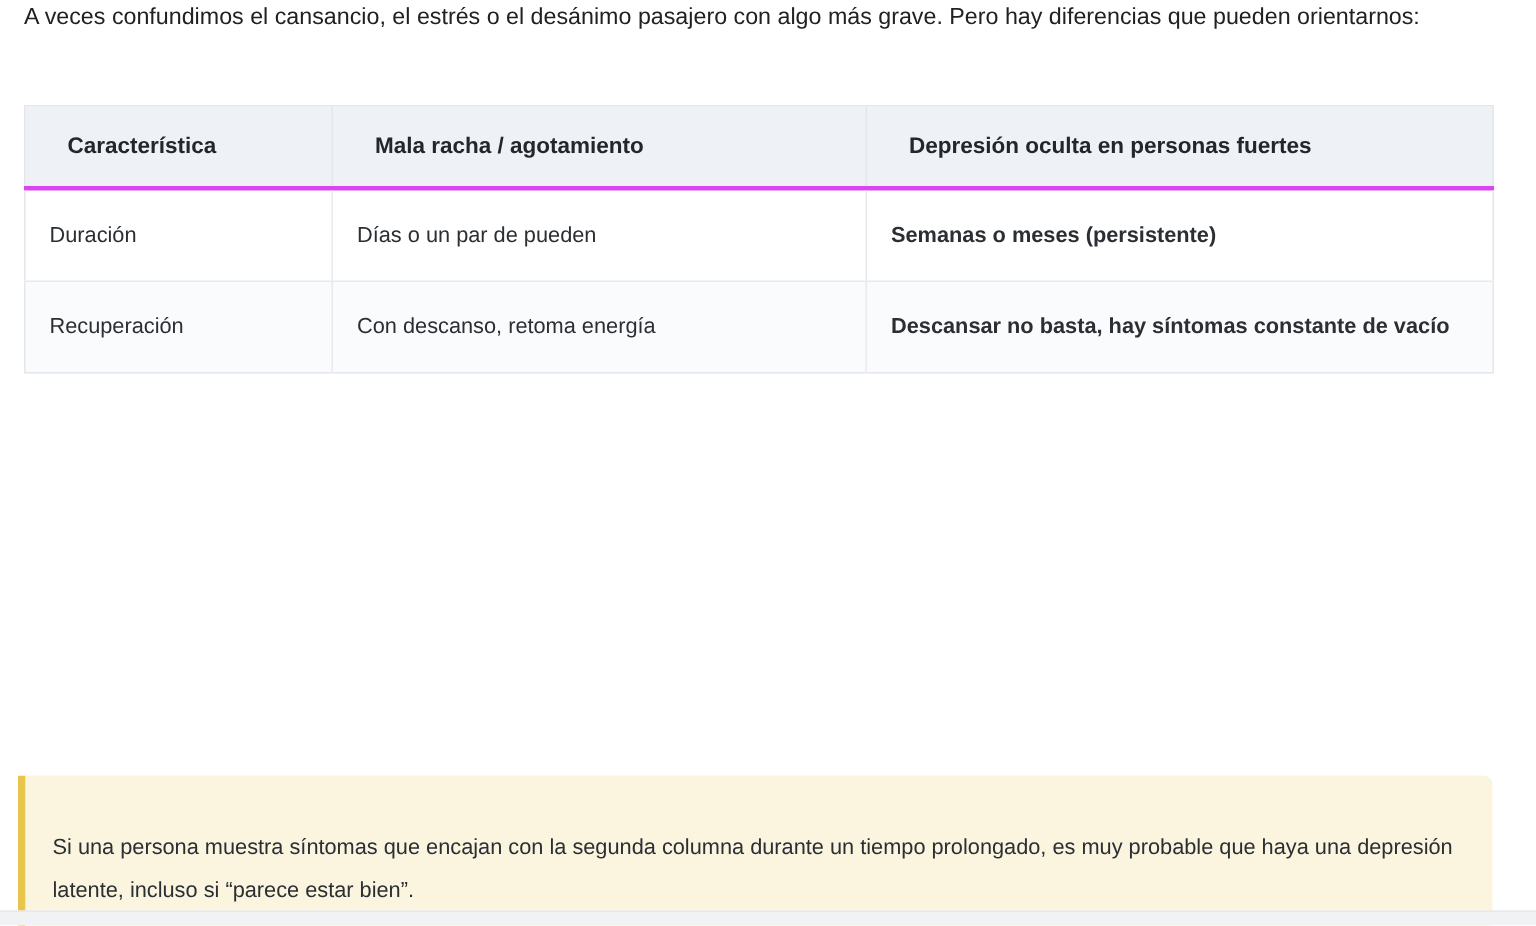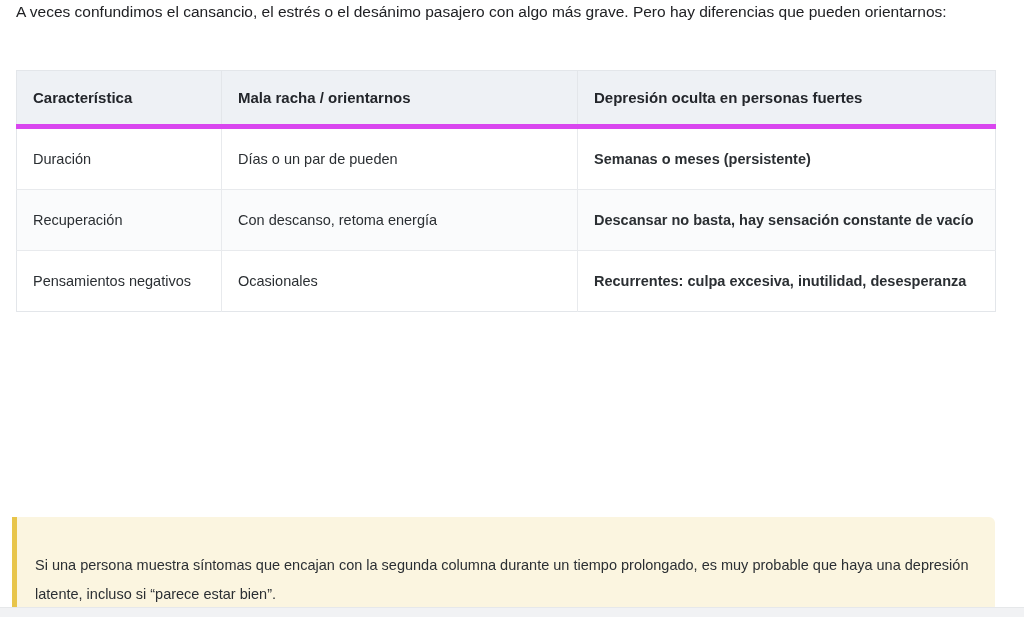--- a/index.html
+++ b/index.html
@@ -48,23 +48,23 @@
   table.compare col.c1 { width: 205px; }
   table.compare col.c2 { width: 356px; }
   table.compare col.c3 { width: 418px; }
 
   table.compare thead th {
     background: #eef1f5;
     text-align: left;
     font-weight: bold;
     font-size: 15px;
     color: #23262b;
-    padding: 18px 16px;
+    padding: 18px 28px;
     border-right: 1px solid #e3e6ea;
-    border-bottom: 5px solid #d946ef;
+    border-bottom: 3px solid #d946ef;
     vertical-align: middle;
     white-space: nowrap;
   }
   table.compare thead th:last-child { border-right: none; }
 
   table.compare tbody td {
     padding: 16px 16px;
     border-right: 1px solid #e8eaed;
     border-bottom: 1px solid #e8eaed;
     vertical-align: top;
@@ -116,21 +116,21 @@
 <div class="table-wrap">
   <table class="compare">
     <colgroup>
       <col class="c1">
         <col class="c2">
         <col class="c3">
     </colgroup>
     <thead>
       <tr>
         <th>Característica</th>
-        <th>Mala racha / orientarnos</th>
+        <th>Mala racha / agotamiento</th>
         <th>Depresión oculta en personas fuertes</th>
       </tr>
     </thead>
     <tbody>
       <tr>
         <td>
           <span class="cell-text">Duración</span>
         </td>
         <td>
           <span class="cell-text">Días o un par de pueden</span>
@@ -140,32 +140,21 @@
         </td>
       </tr>
       <tr>
         <td>
           <span class="cell-text">Recuperación</span>
         </td>
         <td>
           <span class="cell-text">Con descanso, retoma energía</span>
         </td>
         <td>
-          <span class="cell-text">Descansar no basta, hay sensación constante de vacío</span>
-        </td>
-      </tr>
-      <tr>
-        <td>
-          <span class="cell-text">Pensamientos negativos</span>
-        </td>
-        <td>
-          <span class="cell-text">Ocasionales</span>
-        </td>
-        <td>
-          <span class="cell-text">Recurrentes: culpa excesiva, inutilidad, desesperanza</span>
+          <span class="cell-text">Descansar no basta, hay síntomas constante de vacío</span>
         </td>
       </tr>
     </tbody>
   </table>
 </div>
 
 <aside class="callout">
   <p>Si una persona muestra síntomas que encajan con la segunda columna durante un tiempo prolongado, es muy probable que haya una depresión latente, incluso si “parece estar bien”.</p>
 </aside>
 

